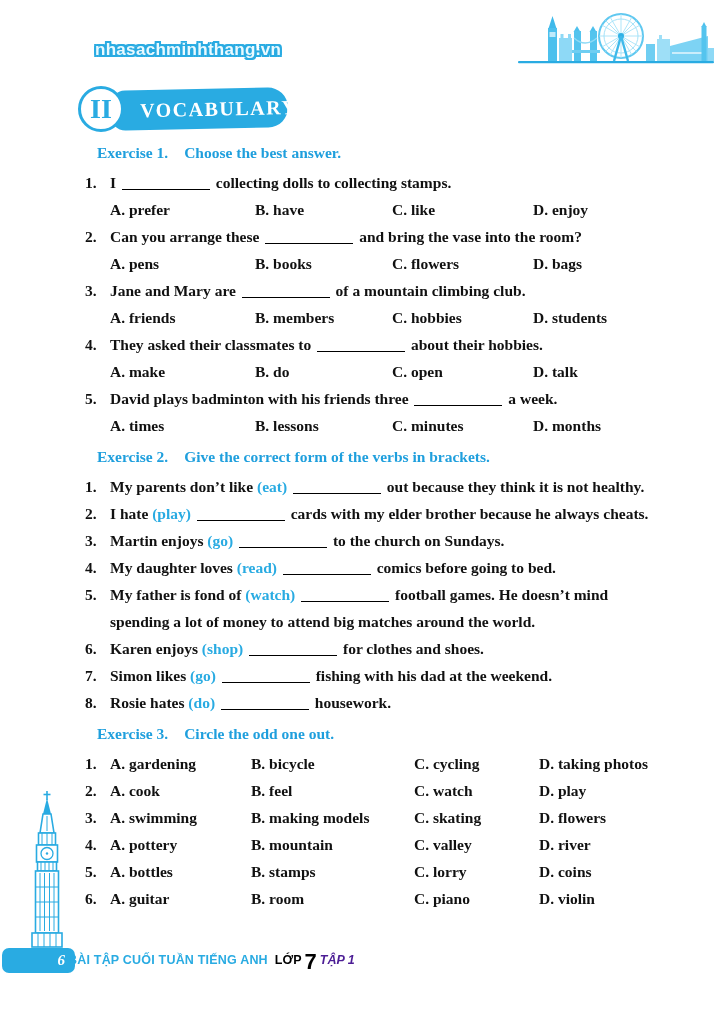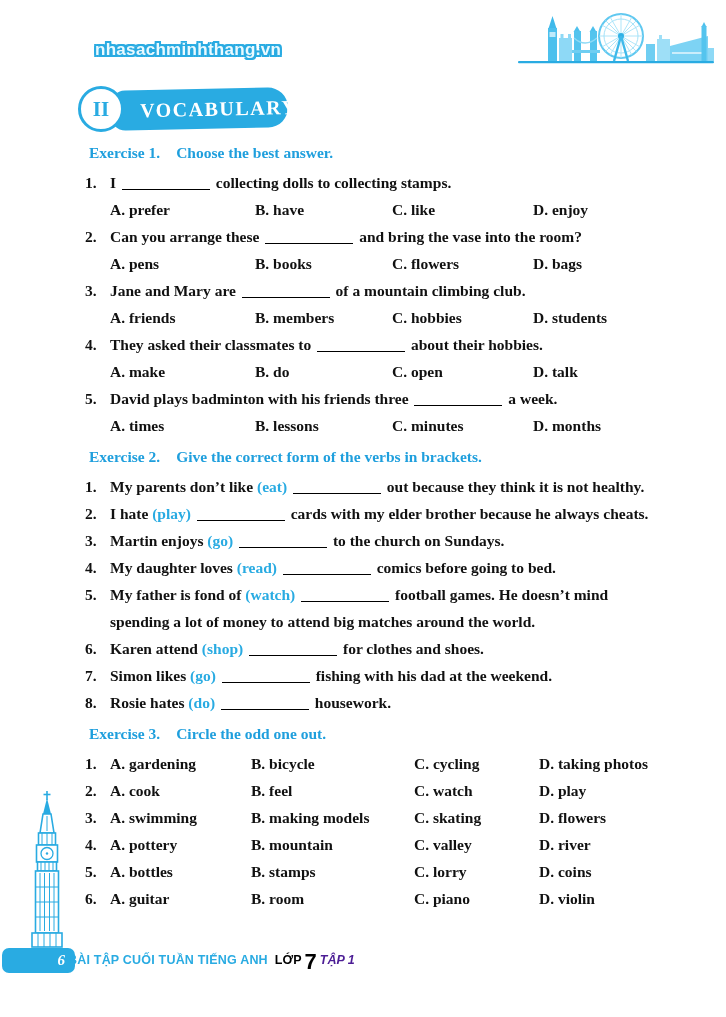--- a/index.html
+++ b/index.html
@@ -24,25 +24,25 @@
     border-radius:20px 26px 26px 20px;transform:rotate(-1.2deg);
   }
   .badge-title{
     display:block;line-height:40px;padding-left:30px;color:#fff;
     font-family:"Liberation Serif", serif;font-weight:700;font-size:20px;letter-spacing:1.5px;
   }
   .badge-circle{
     position:absolute;left:0;top:0;width:40px;height:40px;background:#fff;
     border:3px solid #29abe2;border-radius:50%;z-index:2;
     display:flex;align-items:center;justify-content:center;
-    color:#29abe2;font-weight:700;font-size:21px;font-family:"Liberation Serif", serif;
+    color:#29abe2;font-weight:700;font-size:28px;font-family:"Liberation Serif", serif;
   }
   
   .content{position:absolute;left:85px;top:143px;width:574px;font-size:15.5px;font-weight:700;}
-  .ex-heading{color:#1f9fdd;line-height:20px;margin:8px 4px 6px;}
+  .ex-heading{color:#1f9fdd;line-height:20px;margin:8px 12px 6px;}
   .ex-heading.first{margin-top:0;}
   .ex-instr{margin-left:16px;}
   .qrow{display:flex;line-height:27px;}
   .qnum{width:25px;flex:none;}
   .qtext{flex:1;}
   .opts{display:grid;line-height:27px;margin-left:25px;}
   .opts1{grid-template-columns:145px 137px 141px auto;}
   .optrow3{line-height:27px;}
   .opts3{flex:1;display:grid;grid-template-columns:141px 163px 125px auto;margin-left:0;}
   .blank{
@@ -254,21 +254,21 @@
     <span class="qtext">
       <span>My father is fond of</span>
       <span class="verb">(watch)</span>
       <span class="blank"></span>
       <span>football games. He doesn’t mind spending a lot of money to attend big matches around the world.</span>
     </span>
   </div>
   <div class="qrow">
     <span class="qnum">6.</span>
     <span class="qtext">
-      <span>Karen attend</span>
+      <span>Karen enjoys</span>
       <span class="verb">(shop)</span>
       <span class="blank"></span>
       <span>for clothes and shoes.</span>
     </span>
   </div>
   <div class="qrow">
     <span class="qnum">7.</span>
     <span class="qtext">
       <span>Simon likes</span>
       <span class="verb">(go)</span>

